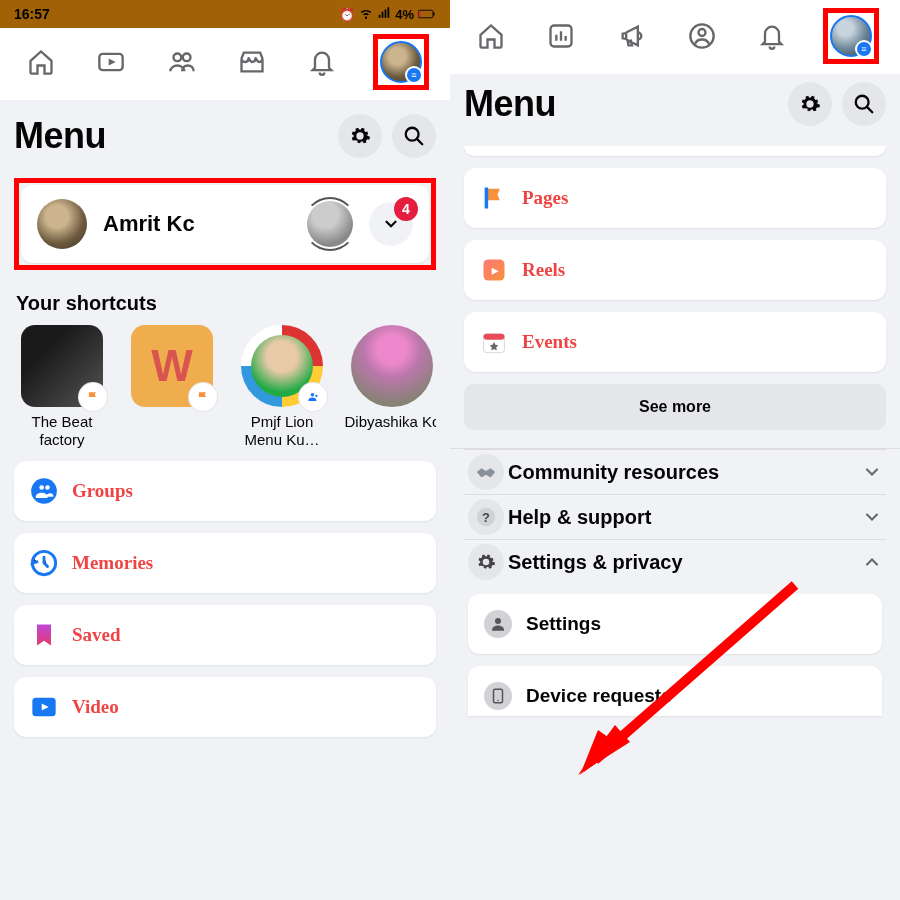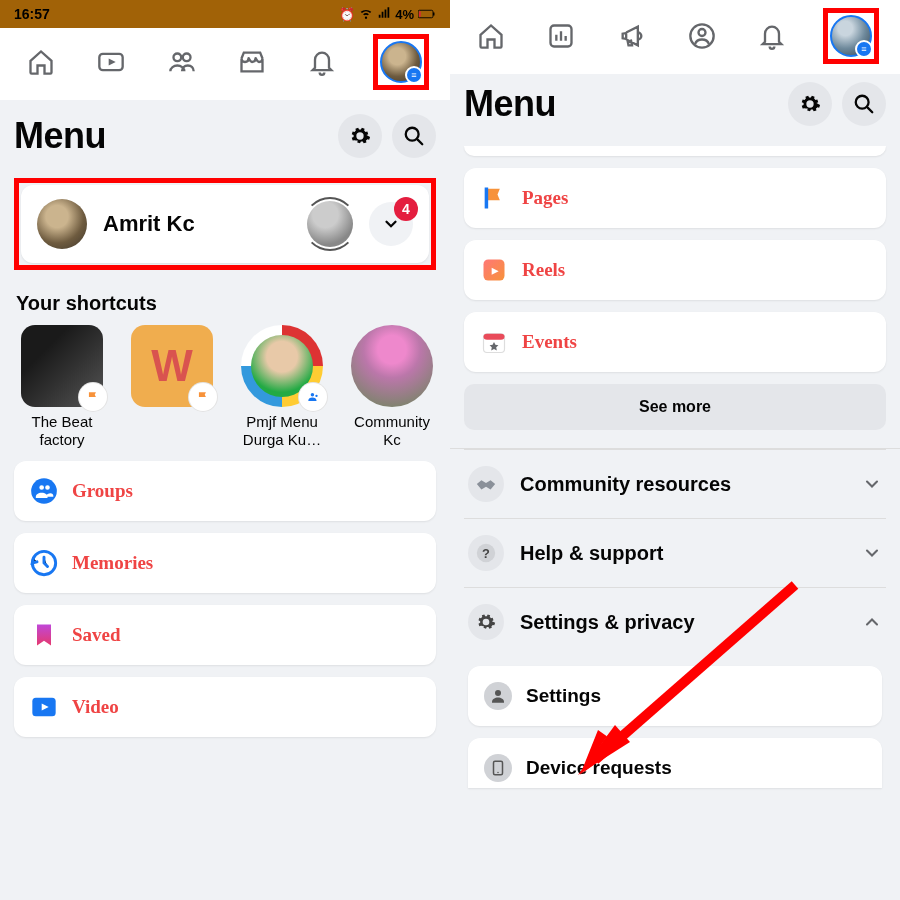--- a/index.html
+++ b/index.html
@@ -65,21 +65,21 @@
   .shortcut-label { font-size:15px; color:#050505; line-height:1.2; max-height:2.4em; overflow:hidden; }
 
   
   .menu-item { background:#fff; border-radius:12px; box-shadow:0 1px 2px rgba(0,0,0,0.08); padding:16px 16px; display:flex; align-items:center; gap:14px; margin-bottom:12px; cursor:pointer; }
   .menu-item .mi-icon { width:28px; height:28px; flex-shrink:0; display:flex; align-items:center; justify-content:center; }
   .menu-item .mi-label { font-size:19px; font-weight:700; color:#ef4444;font-family:Liberation Serif, serif; }
 
   .see-more { background:#e4e6ea; border-radius:10px; text-align:center; padding:14px; font-size:16px; font-weight:600; color:#050505; margin:6px 0 18px; cursor:pointer; }
 
   
-  .exp-row { display:flex; align-items:center; gap:16px; padding:16px 4px; border-top:1px solid #ddd; cursor:pointer; }
+  .exp-row { display:flex; align-items:center; gap:4px; padding:4px 4px; border-top:1px solid #ddd; cursor:pointer; }
   .exp-row:first-of-type{ border-top:1px solid #ddd; }
   .exp-icon { width:36px; height:36px; border-radius:50%; background:#e4e6ea; display:flex; align-items:center; justify-content:center; flex-shrink:0; }
   .exp-label { flex:1; font-size:20px; font-weight:700; color:#050505; }
   .chevron { width:20px; height:20px; }
 
   
   .sub-list { padding: 0 0 0 0; }
   .sub-item { background:#fff; border-radius:12px; box-shadow:0 1px 2px rgba(0,0,0,0.08); padding:16px 16px; display:flex; align-items:center; gap:14px; margin-bottom:12px; cursor:pointer; margin-left:4px; margin-right:4px; }
   .sub-item .si-label{ font-size:19px; font-weight:600; color:#050505; }
   .sub-item .si-icon{ width:28px; height:28px; border-radius:50%; background:#d0d2d6; display:flex; align-items:center; justify-content:center; }
@@ -216,25 +216,25 @@
       </div>
       <div class="shortcut">
         <div class="shortcut-img sc3">
             <div class="sc3-inner"></div>
           <div class="shortcut-badge">
               <svg width="14" height="14" viewBox="0 0 24 24">
                 <path fill="#1877f2" d="M8 8a3 3 0 116 0 3 3 0 01-6 0zm-4 10c0-3 3-5 7-5s7 2 7 5v1H4zM18 8a2 2 0 110 4 2 2 0 010-4z"></path>
               </svg>
             </div>
         </div>
-        <div class="shortcut-label">Pmjf Menu Durga Ku…</div>
+        <div class="shortcut-label">Pmjf Lion Menu Ku…</div>
       </div>
       <div class="shortcut">
         <div class="shortcut-img sc4"></div>
-        <div class="shortcut-label">Community Kc</div>
+        <div class="shortcut-label">Dibyashika Kc</div>
       </div>
     </div>
 
     <div class="menu-item">
       <div class="mi-icon">
           <svg viewBox="0 0 24 24">
             <circle cx="12" cy="12" r="11" fill="#1877f2"></circle>
             <path fill="#fff" d="M8 9a2 2 0 114 0 2 2 0 01-4 0zm5 0a2 2 0 114 0 2 2 0 01-4 0zM5 17c0-2 2-3.5 5-3.5s5 1.5 5 3.5v1H5zm9-1c0-1 2-2 3.5-2s2.5 1 2.5 2v1h-6z"></path>
           </svg>
         </div>

